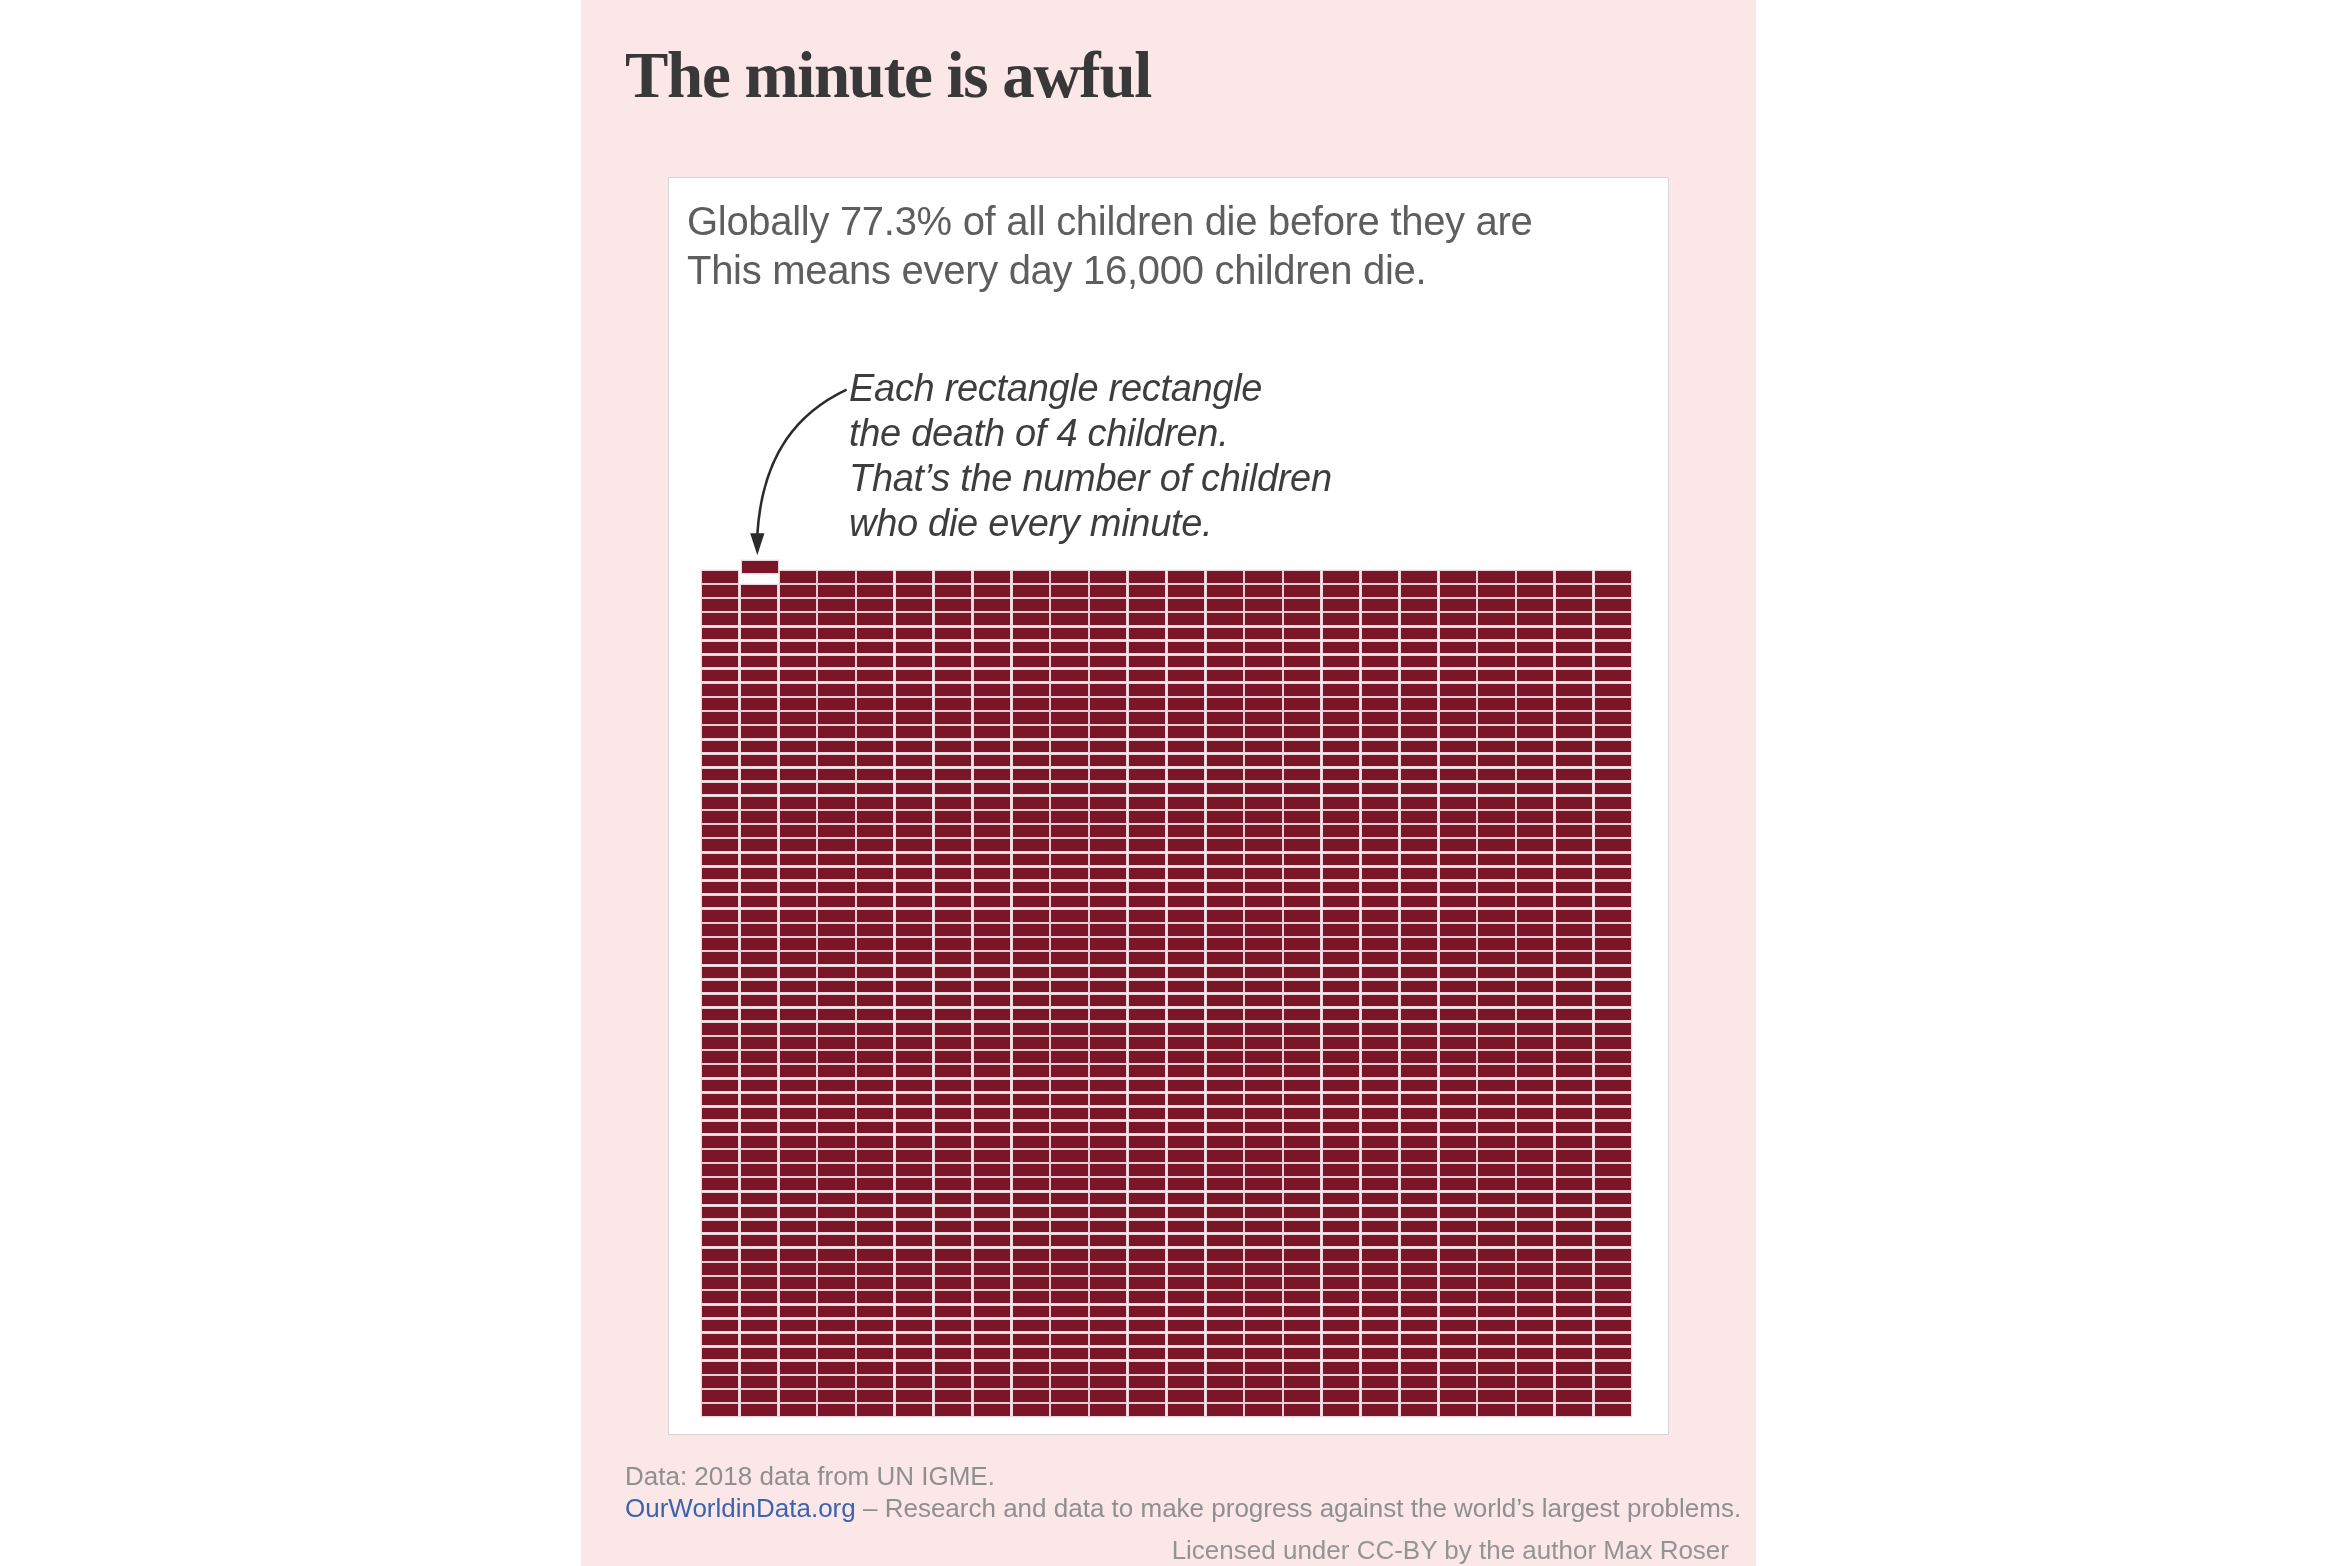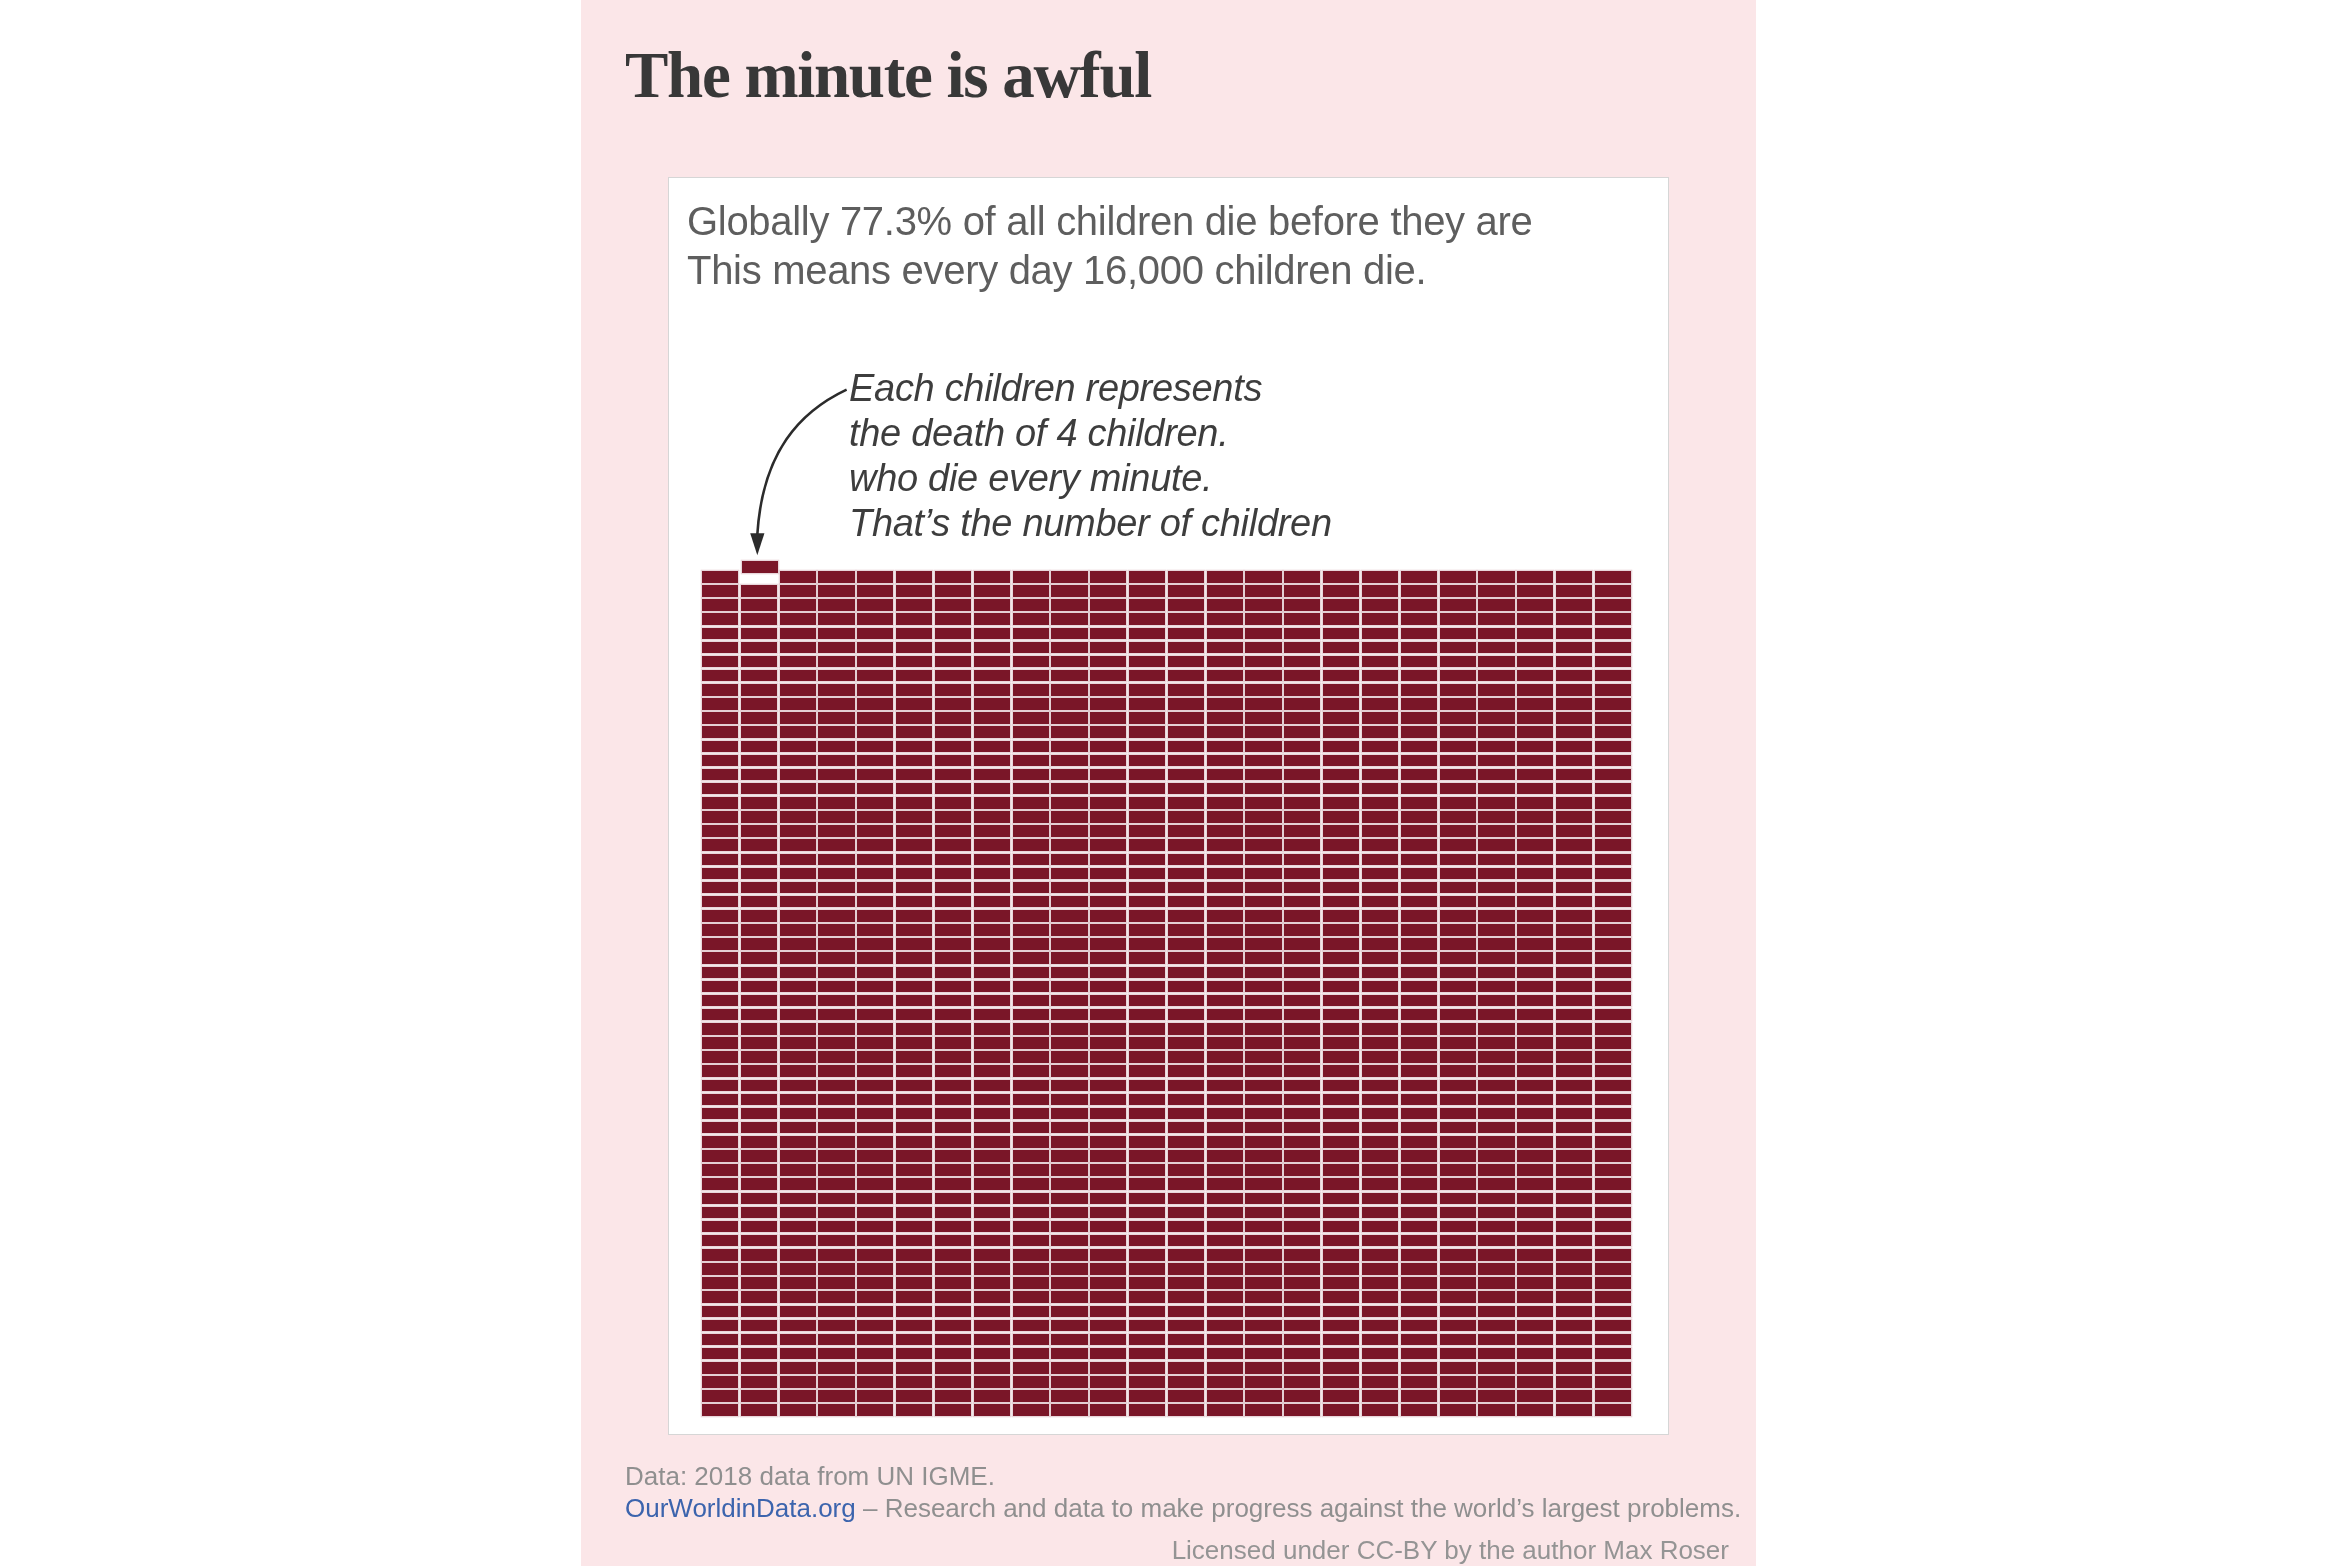--- a/index.html
+++ b/index.html
@@ -53,24 +53,24 @@
 
 
   <div class="card"></div>
 
   <div class="intro">
     <div class="intro-line">Globally 77.3% of all children die before they are</div>
     <div class="intro-line gap">This means every day 16,000 children die.</div>
   </div>
 
   <div class="annotation">
-    <div class="annotation-line">Each children represents</div>
+    <div class="annotation-line">Each rectangle rectangle</div>
     <div class="annotation-line">the death of 4 children.</div>
+    <div class="annotation-line">That’s the number of children</div>
     <div class="annotation-line">who die every minute.</div>
-    <div class="annotation-line">That’s the number of children</div>
   </div>
 
   <svg class="arrow-svg" viewBox="0 0 3600 2420">
     <path d="M 1308 602 C 1236 636, 1178 698, 1170 826" fill="none" stroke="#2b2b2b" stroke-width="4"></path>
     <polygon points="1159,824 1181,824 1170,858" fill="#2b2b2b"></polygon>
   </svg>
 
   <div class="waffle" id="waffle">
       <div class="cell" style="background: rgb(122, 22, 40);"></div>
       <div class="cell empty"></div>

